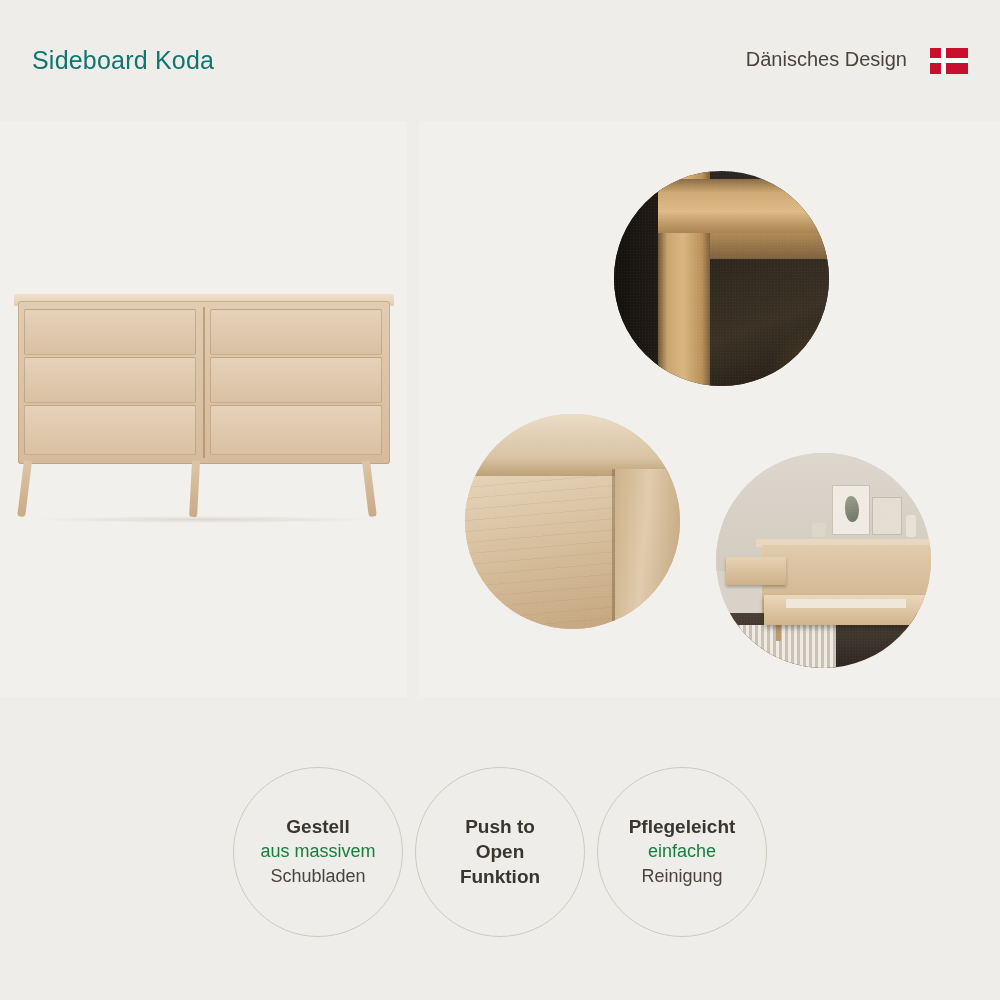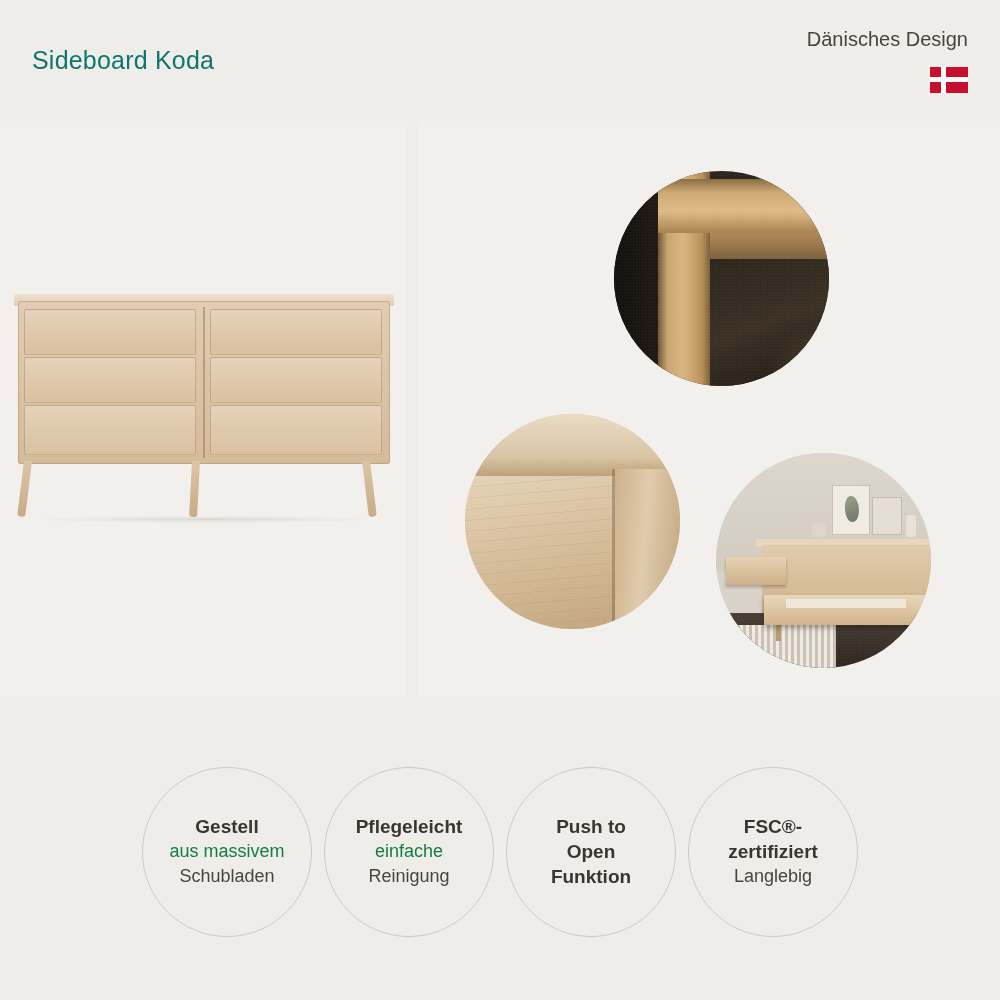--- a/index.html
+++ b/index.html
@@ -26,23 +26,22 @@
     padding: 0 32px;
     background: #efedea;
   }
   .header-title {
     font-size: 25px;
     color: #0f766e;
     letter-spacing: 0.2px;
   }
   .header-right {
     display: flex;
-    align-items: flex-end;
-    gap: 16px;
-    flex-direction: column;
+    align-items: flex-start;
+    gap: 23px;
   }
   .header-badge-text {
     font-size: 20px;
     color: #4a443c;
   }
   .flag {
     position: relative;
     width: 38px; height: 26px;
     background: #c8102e;
     display: block;
@@ -360,31 +359,26 @@
   <div class="features">
 
     <div class="feature">
       <div class="l1 nowrap">Gestell</div>
       <div class="l2 nowrap">aus massivem</div>
       <div class="l3 nowrap">Schubladen</div>
     </div>
 
 
     <div class="feature">
+      <div class="l1 nowrap">Push to</div>
+      <div class="l1 nowrap">Open</div>
+      <div class="l1 nowrap">Funktion</div>
+    </div>
+
+    <div class="feature">
       <div class="l1 nowrap">Pflegeleicht</div>
       <div class="l2 nowrap">einfache</div>
       <div class="l3 nowrap">Reinigung</div>
     </div>
 
-    <div class="feature">
-      <div class="l1 nowrap">Push to</div>
-      <div class="l1 nowrap">Open</div>
-      <div class="l1 nowrap">Funktion</div>
-    </div>
-
-    <div class="feature">
-      <div class="l1 nowrap">FSC®-</div>
-      <div class="l1 nowrap">zertifiziert</div>
-      <div class="l3 nowrap">Langlebig</div>
-    </div>
 
   </div>
 </div>
 
 </body></html>

